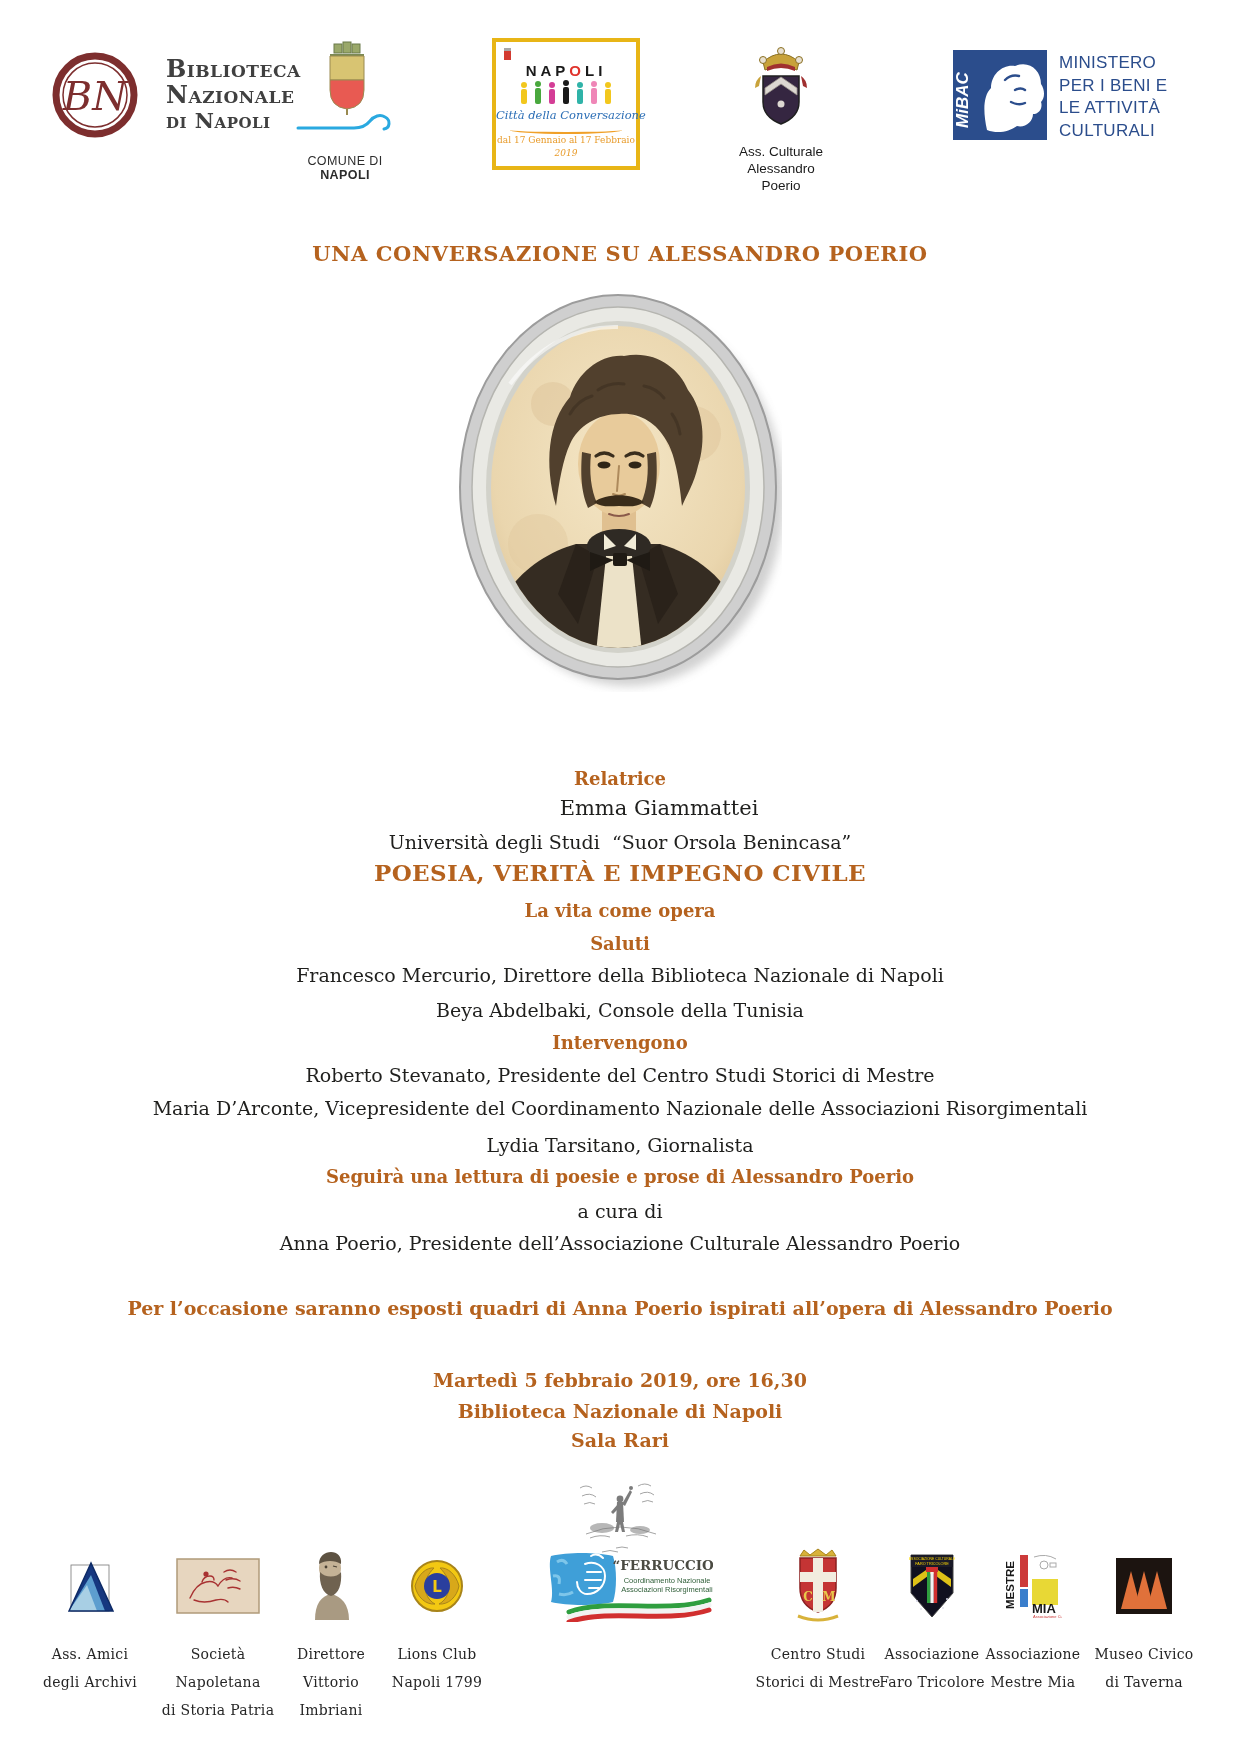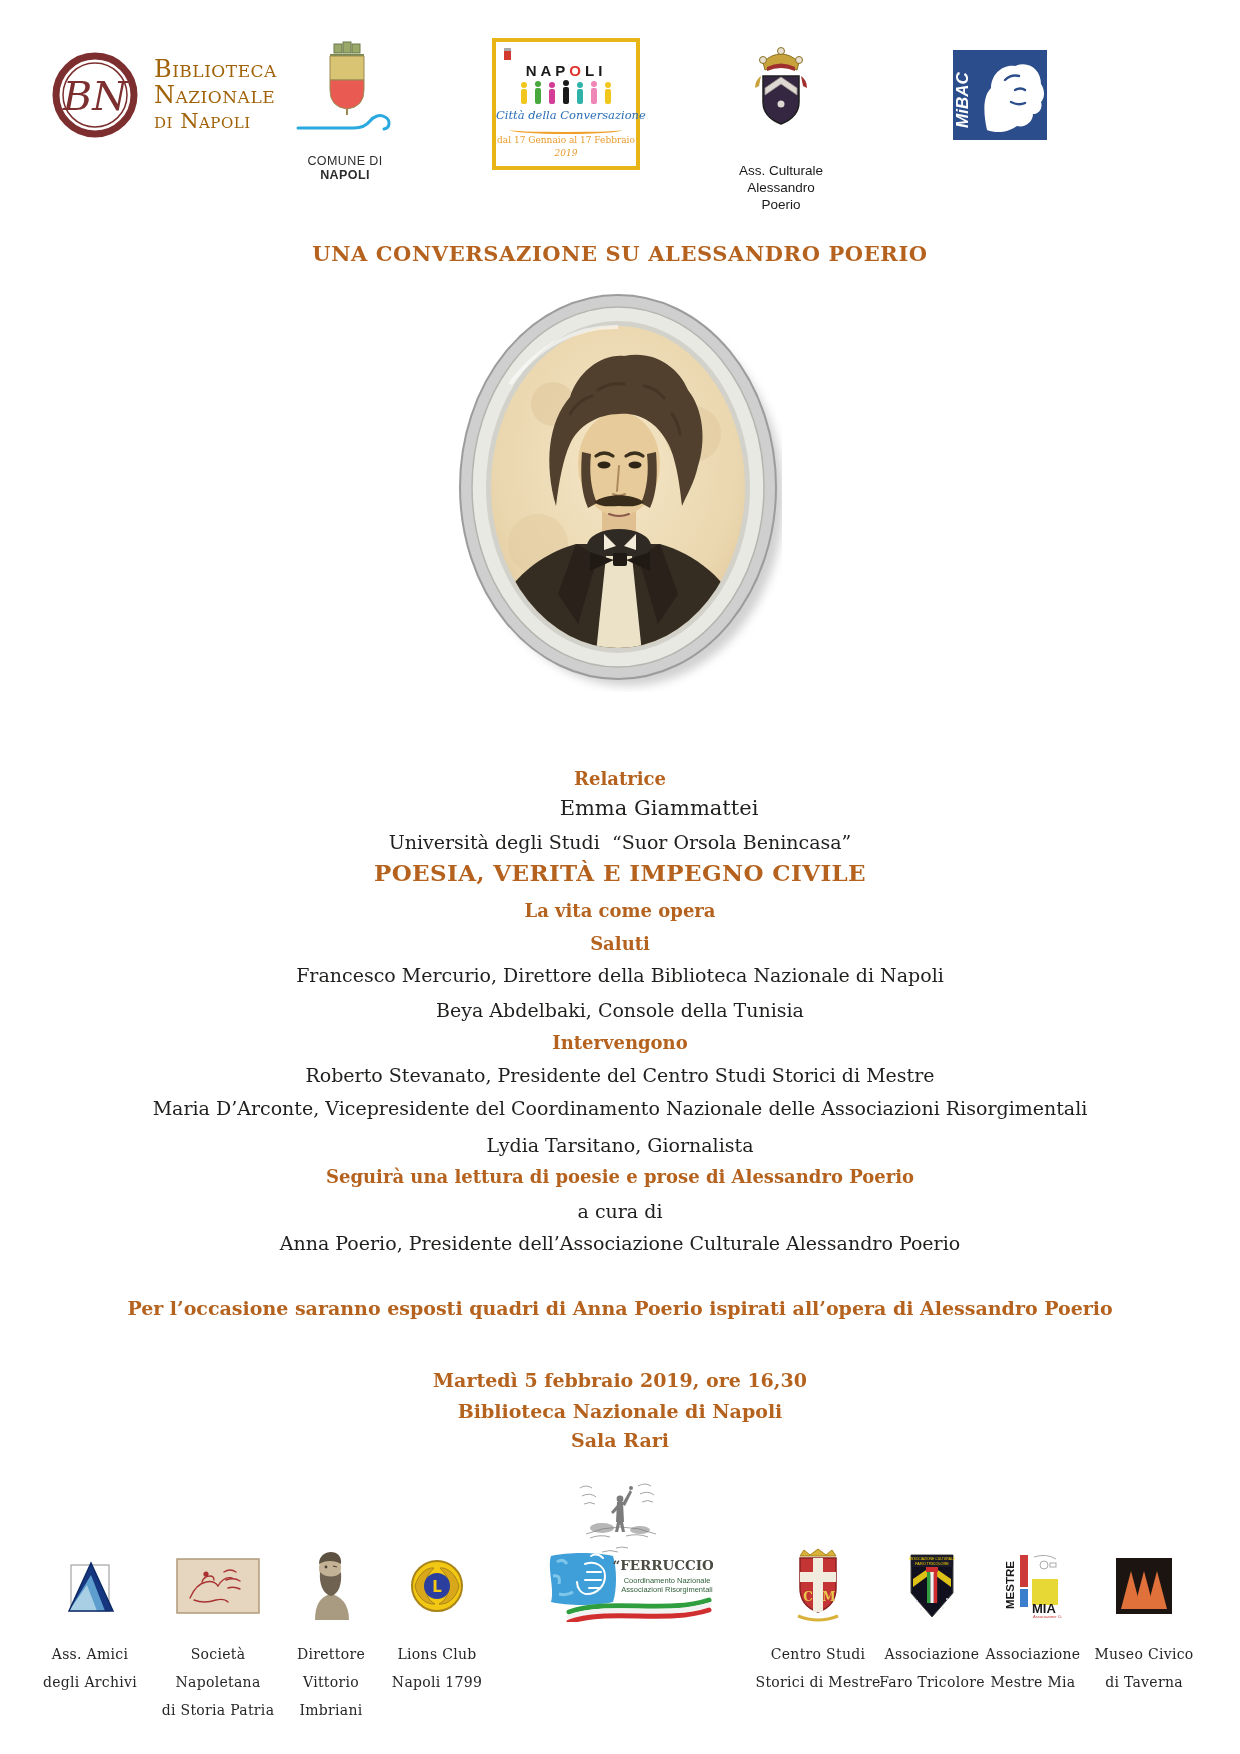--- a/index.html
+++ b/index.html
@@ -2,42 +2,42 @@
 <html><head>
 <meta charset="utf-8">
 <style>
   html,body{margin:0;padding:0;background:#fff;}
   .poster{position:relative;width:1240px;height:1754px;background:#ffffff;overflow:hidden;
           font-family:"DejaVu Serif",serif;color:#1f1f1d;}
 
   
   .hdr-item{position:absolute;}
   .bnn{left:52px;top:52px;display:flex;align-items:center;}
-  .bnn-text{margin-left:16px;color:#a16207;font-weight:normal;font-variant:small-caps;
+  .bnn-text{margin-left:28px;color:#404040;font-weight:bold;font-variant:small-caps;
             font-size:24px;line-height:26px;letter-spacing:.5px;}
   .bnn-text .l3{font-size:21px;}
   .comune{left:283px;top:40px;width:124px;text-align:center;}
   .comune-caption{margin-top:2px;font-family:"Liberation Sans",sans-serif;font-size:12.5px;
                   letter-spacing:.4px;color:#2c2c2c;}
   .comune-caption b{font-weight:bold;}
   .conv{left:492px;top:38px;width:140px;height:124px;border:4px solid #e8b516;background:#fff;
         text-align:center;}
   .conv-mark{position:absolute;left:8px;top:6px;width:7px;height:9px;background:#d23a30;border-top:3px solid #a8a8a8;}
   .conv-word{position:absolute;left:0;width:100%;top:20px;font-family:"Liberation Sans",sans-serif;
              font-weight:bold;font-size:15px;letter-spacing:4px;color:#1a1a1a;}
   .conv-word .o{color:#e0332c;}
   .conv-fig{position:absolute;left:20px;top:38px;}
   .conv-script{position:absolute;left:0;width:100%;top:66px;color:#2a6db5;font-style:italic;
                font-size:11.5px;white-space:nowrap;}
   .conv-swoosh{position:absolute;left:14px;top:84px;width:112px;height:6px;
                border-bottom:2px solid #f0a028;border-radius:50%;}
   .conv-dates{position:absolute;left:0;width:100%;top:93px;color:#e89b2a;font-size:9px;}
   .conv-year{position:absolute;left:0;width:100%;top:106px;color:#e89b2a;font-style:italic;font-size:9px;}
   .poerio-assoc{left:726px;top:40px;width:110px;text-align:center;}
-  .poerio-caption{margin-top:22px;font-family:"Liberation Sans",sans-serif;font-size:13.5px;
+  .poerio-caption{margin-top:3px;font-family:"Liberation Sans",sans-serif;font-size:13.5px;
                   line-height:17px;color:#1a1a1a;}
   .mibac{left:953px;top:50px;display:flex;align-items:flex-start;}
   .mibac-text{margin-left:12px;color:#2b4d8c;font-family:"Liberation Sans",sans-serif;
               font-size:17px;line-height:22.5px;letter-spacing:.3px;margin-top:2px;}
 
   
   .line{position:absolute;left:0;width:100%;text-align:center;white-space:pre-wrap;}
   .acc{color:#b5621e;font-weight:bold;}
   .title{top:241px;font-size:21px;letter-spacing:.6px;}
   .s18{font-size:18px;}
@@ -133,20 +133,26 @@
   </div>
 
   <div class="hdr-item mibac">
     <svg width="94" height="90" viewBox="0 0 94 90">
       <rect x="0" y="0" width="94" height="90" fill="#2b4d8c"></rect>
       <text x="15" y="78" transform="rotate(-90 15 78)" font-family="Liberation Sans, sans-serif" font-weight="bold" font-style="italic" font-size="17" fill="#ffffff">MiBAC</text>
       <path d="M34,80 C30,62 30,46 38,38 C38,24 50,14 62,16 C76,10 88,20 88,34
                C92,40 92,48 88,52 C90,58 86,64 80,64 C80,72 72,78 64,76 C56,82 44,84 34,80 Z" fill="#ffffff"></path>
       <path d="M62,40 q6,-3 10,0 M58,52 q8,4 14,1 M52,30 q6,-6 14,-4" stroke="#2b4d8c" stroke-width="2.4" fill="none" stroke-linecap="round"></path>
     </svg>
+    <div class="mibac-text">
+      <div>MINISTERO</div>
+      <div>PER I BENI E</div>
+      <div>LE ATTIVITÀ</div>
+      <div>CULTURALI</div>
+    </div>
   </div>
 
   <div class="line acc title">UNA CONVERSAZIONE SU ALESSANDRO POERIO</div>
 
   <div class="portrait">
     <svg width="324" height="398" viewBox="0 0 324 398">
       <defs>
         <radialGradient id="sep" cx="50%" cy="42%" r="70%">
           <stop offset="0%" stop-color="#f4e6c6"></stop>
           <stop offset="70%" stop-color="#ead6ae"></stop>

